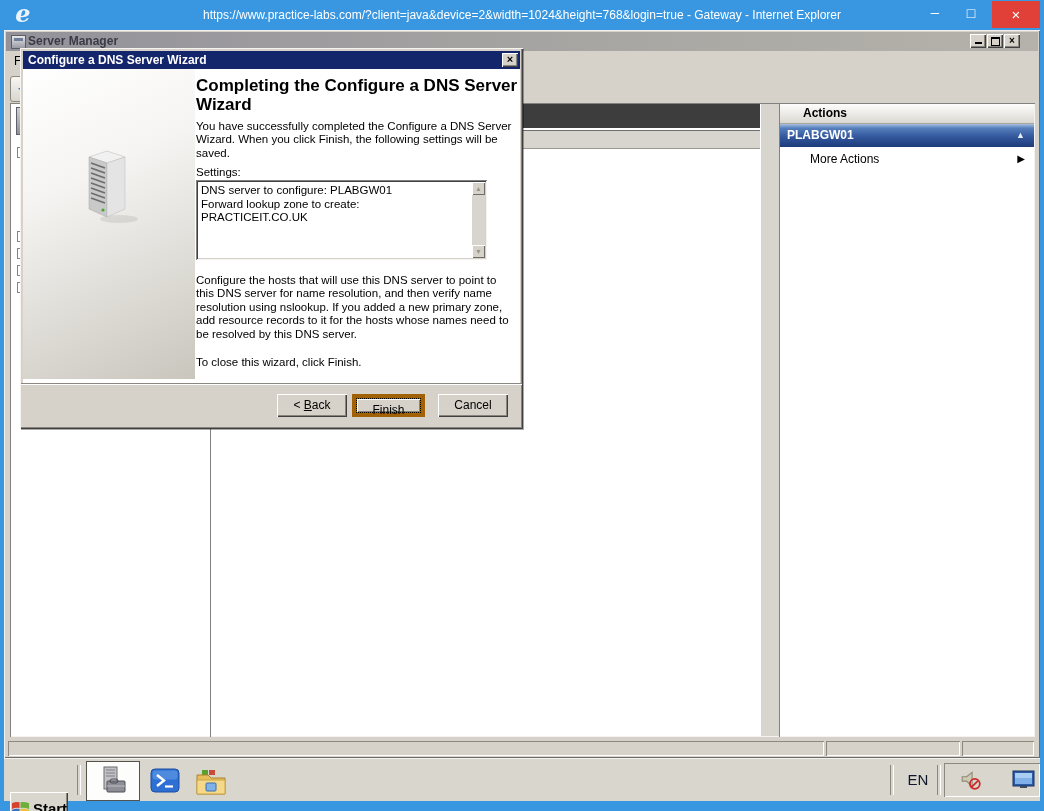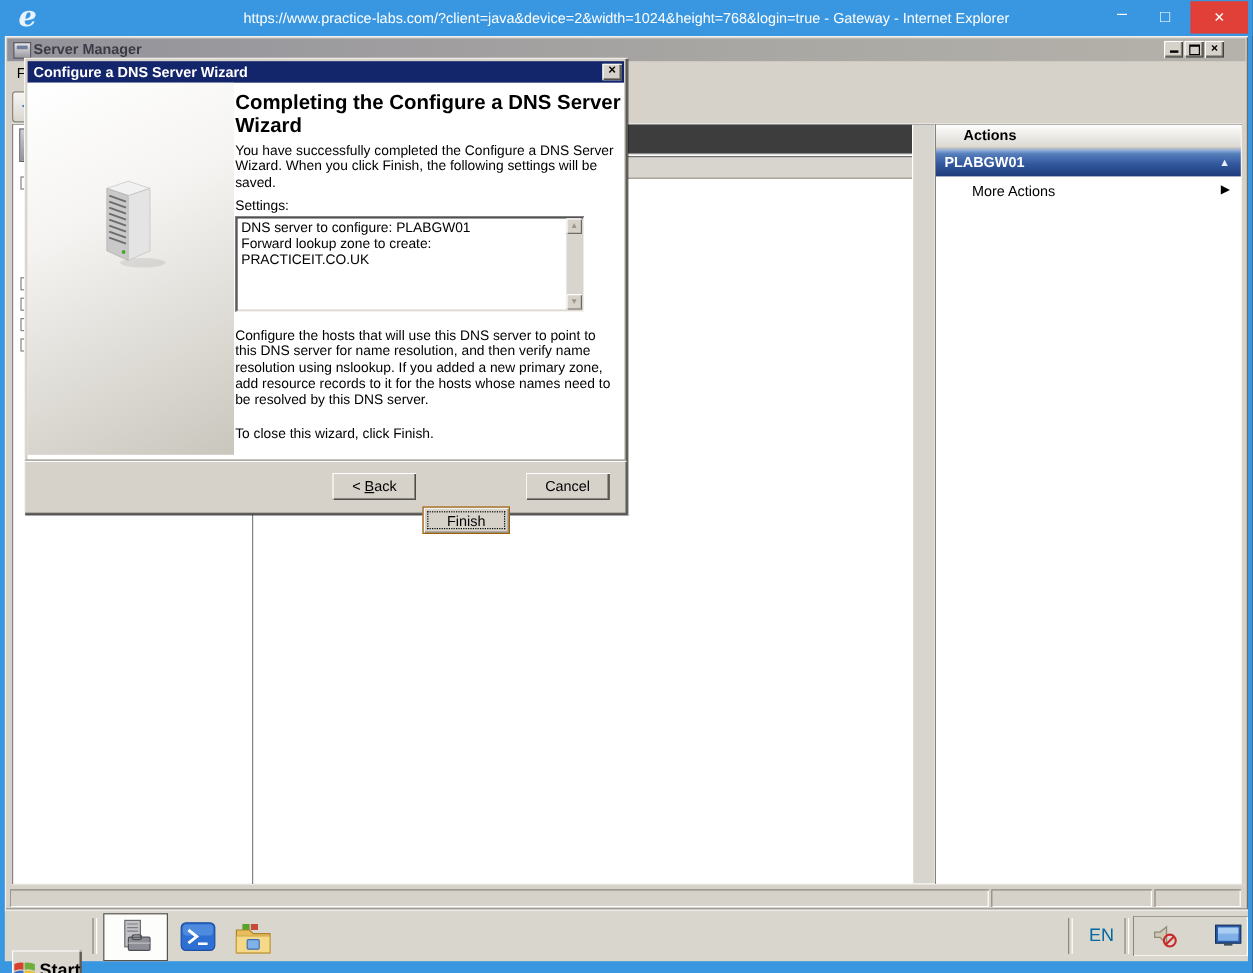--- a/index.html
+++ b/index.html
@@ -57,21 +57,21 @@
               box-shadow:inset 1px 1px 0 #8a887f, inset -1px -1px 0 #ffffff;}
   
   .taskbar{position:absolute;left:4px;top:758px;width:1036px;height:42px;background:#d9d6ce;border-top:1px solid #f4f2ee;}
   .start-btn{position:absolute;left:6px;top:5px;width:58px;height:33px;background:#d9d6ce;
              box-shadow:inset 1px 1px 0 #fff, inset -1px -1px 0 #404040, inset -2px -2px 0 #87857e;
              display:flex;align-items:center;justify-content:center;gap:3px;font-size:15px;font-weight:bold;color:#000;margin-top:28px;}
   .tb-sep{position:absolute;top:6px;width:2px;height:30px;border-left:1px solid #8a887f;border-right:1px solid #fff;}
   .quick-sm{position:absolute;left:82px;top:2px;width:52px;height:38px;background:#fdfdfc;border:1px solid #55534e;
             display:flex;align-items:center;justify-content:center;}
   .quick{position:absolute;top:8px;display:flex;align-items:center;justify-content:center;}
-  .lang{position:absolute;left:898px;top:7px;width:32px;height:28px;font-size:15px;color:#0369a1;text-align:center;line-height:28px;}
+  .lang{position:absolute;left:898px;top:7px;width:32px;height:28px;font-size:15px;color:#0f172a;text-align:center;line-height:28px;}
   .tray{position:absolute;left:940px;top:4px;width:96px;height:34px;
         box-shadow:inset 1px 1px 0 #8a887f, inset -1px -1px 0 #ffffff;display:flex;align-items:center;}
   
   .dlg{position:absolute;left:20px;top:48px;width:503px;height:381px;background:#d6d2ca;z-index:10;
        box-shadow:inset 1px 1px 0 #f5f4f1, inset -1px -1px 0 #3f3f3f, inset -2px -2px 0 #87857e, 1px 1px 0 #00000055;}
   .dlg-title{position:absolute;left:3px;top:3px;right:3px;height:18px;background:#14266b;color:#fff;
              font-size:12px;font-weight:bold;line-height:18px;padding-left:5px;box-sizing:border-box;}
   .dlg-x{position:absolute;right:2px;top:2px;width:16px;height:14px;background:#d6d2ca;color:#000;
          box-shadow:inset 1px 1px 0 #fff, inset -1px -1px 0 #404040, inset -2px -2px 0 #87857e;
          font-size:11px;font-weight:bold;line-height:13px;text-align:center;}
@@ -83,22 +83,22 @@
   .wiz-p{position:absolute;left:176px;width:318px;font-size:11.5px;line-height:13.4px;color:#000;}
   .settings-box{position:absolute;left:176px;top:112px;width:291px;height:80px;background:#fff;
                 box-shadow:inset 1px 1px 0 #828282, inset -1px -1px 0 #f4f3f0, inset 2px 2px 0 #404040, inset -2px -2px 0 #d6d2ca;}
   .settings-text{position:absolute;left:5px;top:4px;right:18px;font-size:11.5px;line-height:13.5px;color:#000;}
   .sbar{position:absolute;right:2px;top:2px;bottom:2px;width:13px;background:#d8d5ce;}
   .sarr{position:absolute;left:0;width:13px;height:13px;background:#d6d2ca;
         box-shadow:inset 1px 1px 0 #fff, inset -1px -1px 0 #6e6c66;font-size:7px;line-height:13px;text-align:center;color:#9a978e;}
   .dlg-sep{position:absolute;left:1px;right:1px;top:335px;height:0;border-top:1px solid #8a8880;border-bottom:1px solid #ffffff;}
   .btn{position:absolute;top:346px;height:23px;background:#d6d2ca;font-size:12px;color:#000;text-align:center;line-height:23px;
        box-shadow:inset 1px 1px 0 #fff, inset -1px -1px 0 #404040, inset -2px -2px 0 #87857e;}
-  .btn.default{border:1px solid #a16207;box-sizing:border-box;outline:1px dotted #000;outline-offset:-5px;
-       box-shadow:inset 1px 1px 0 #fff, inset -1px -1px 0 #87857e;margin-top:28px;}
+  .btn.default{border:5px solid #a16207;box-sizing:border-box;outline:1px dotted #000;outline-offset:-5px;
+       box-shadow:inset 1px 1px 0 #fff, inset -1px -1px 0 #87857e;}
   .u{text-decoration:underline;}
 </style>
 </head>
 <body>
 
 <div class="screen">
 
   <div class="ie-bar">
     <div class="ie-logo">e</div>
     <div class="ie-title">https://www.practice-labs.com/?client=java&amp;device=2&amp;width=1024&amp;height=768&amp;login=true - Gateway  - Internet Explorer</div>

